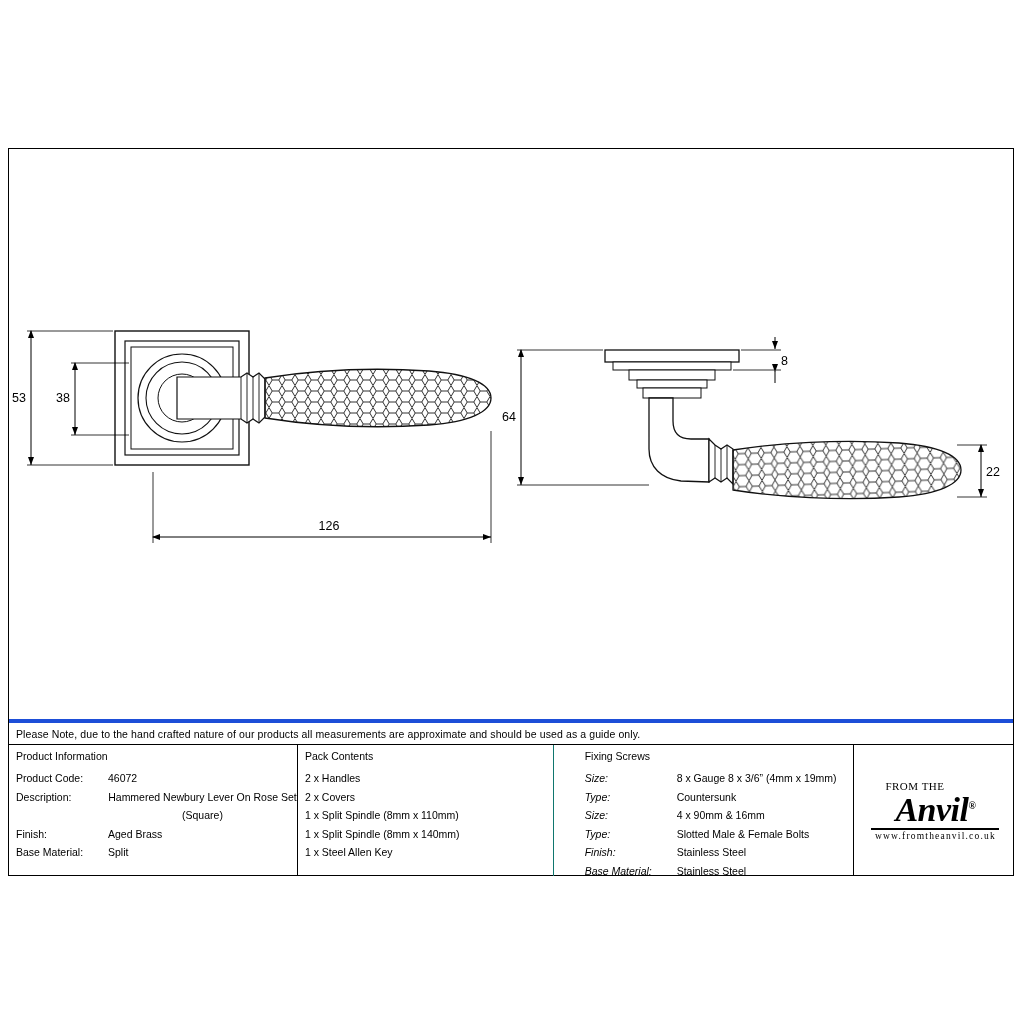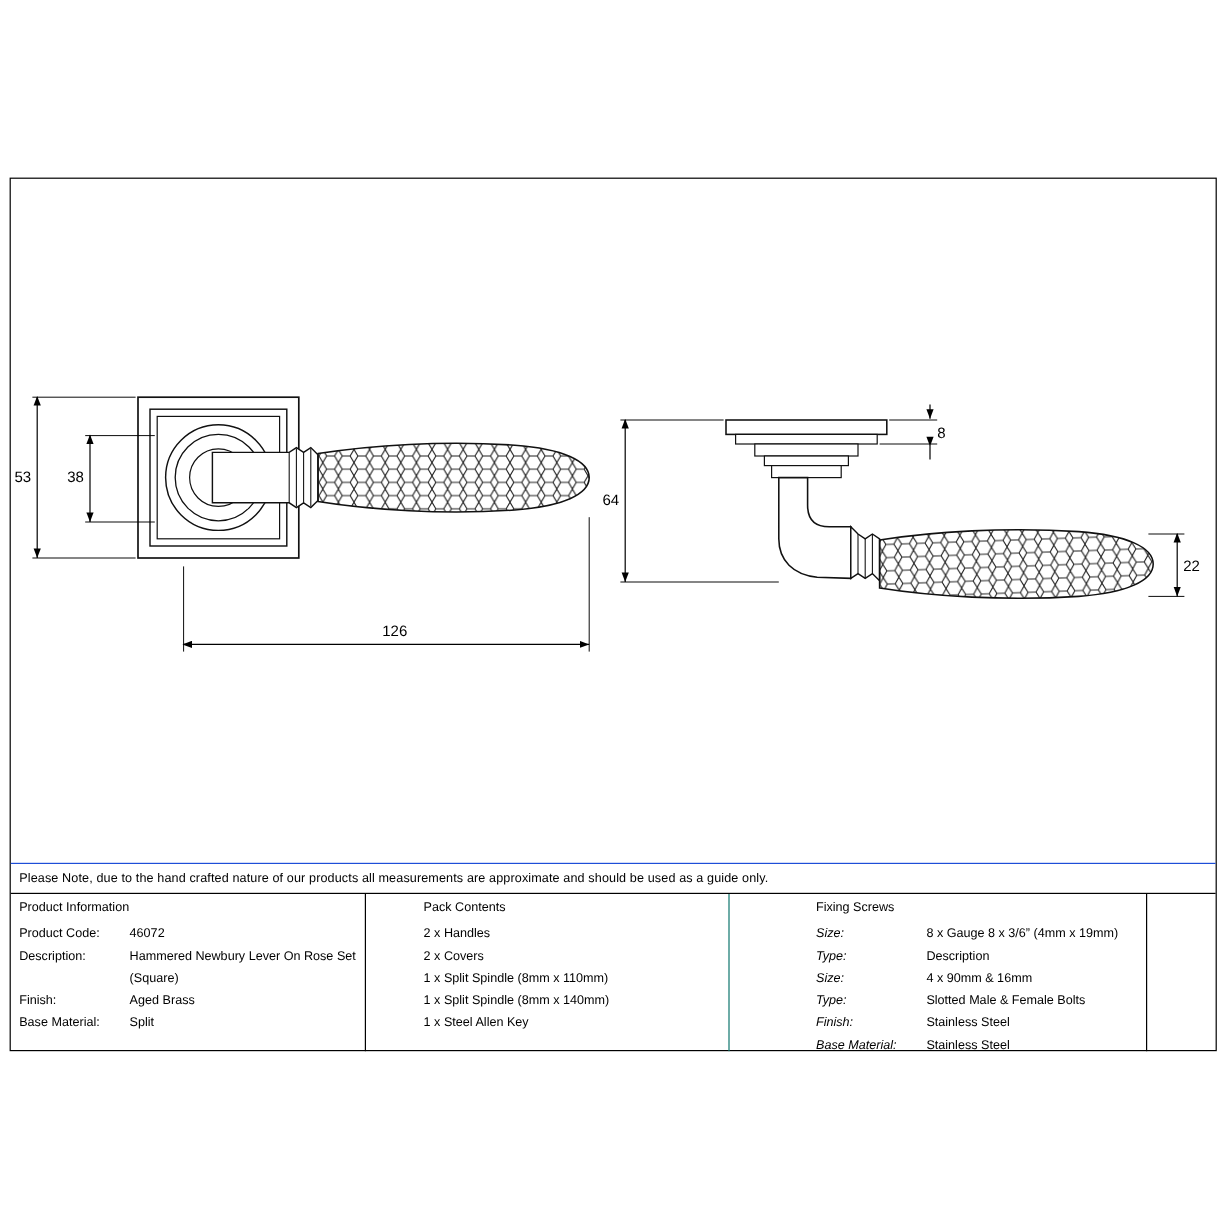--- a/index.html
+++ b/index.html
@@ -34,42 +34,41 @@
   }
   svg.dwg { display:block; }
 
   
   #note-row {
     position: absolute;
     left: 0;
     top: 570px;
     width: 1004px;
     height: 25px;
-    border-top: 1px solid #1d4ed8;
+    border-top: 4px solid #1d4ed8;
     box-sizing: border-box;
     display: flex;
     align-items: center;
   }
   #note-row .note-text {
     font-size: 10.5px;
     padding-left: 7px;
     letter-spacing: 0.1px;
   }
 
   
   #info-table {
     position: absolute;
     left: 0;
     top: 595px;
     width: 1004px;
     height: 132px;
     border-top: 1px solid #000;
     box-sizing: border-box;
     display: flex;
-    gap: 41px;
   }
   .col {
     box-sizing: border-box;
     position: relative;
     height: 100%;
   }
   .col-prod { width: 296px; border-right: 1px solid #000; }
   .col-pack { width: 262px; border-right: 1px solid #0f766e; }
   .col-fix  { width: 283px; border-right: 1px solid #000; margin-left: 24px; }
   .col-logo { width: 163px; }
@@ -83,21 +82,21 @@
   .col-body {
     padding: 4px 0 0 7px;
     font-size: 10.5px;
   }
   .kv {
     display: flex;
     line-height: 18.5px;
   }
   .kv .k { width: 92px; flex: 0 0 92px; }
   .kv .v { flex: 1 1 auto; }
-  .kv.two-line .v { line-height: 18.5px; }
+  .kv.two-line .v { line-height: 18.5px; text-align: center; }
 
   .fx .k { width: 92px; flex: 0 0 92px; font-style: italic; }
 
   .packlist { line-height: 18.5px; }
   .packlist div { white-space: nowrap; }
 
   
   #logo-box {
     position: absolute;
     left: 0; top: 0;
@@ -309,36 +308,48 @@
 
     <div class="col col-fix">
       <div class="col-head">Fixing Screws</div>
       <div class="col-body">
         <div class="kv fx">
           <span class="k">Size:</span>
           <span class="v">8 x Gauge 8 x 3/6” (4mm x 19mm)</span>
         </div>
         <div class="kv fx">
           <span class="k">Type:</span>
-          <span class="v">Description</span>
+          <span class="v">Countersunk</span>
         </div>
         <div class="kv fx">
           <span class="k">Size:</span>
           <span class="v">4 x 90mm &amp; 16mm</span>
         </div>
         <div class="kv fx">
           <span class="k">Type:</span>
           <span class="v">Slotted Male &amp; Female Bolts</span>
         </div>
         <div class="kv fx">
           <span class="k">Finish:</span>
           <span class="v">Stainless Steel</span>
         </div>
         <div class="kv fx">
           <span class="k">Base Material:</span>
           <span class="v">Stainless Steel</span>
         </div>
       </div>
     </div>
 
+    <div class="col col-logo">
+      <div id="logo-box">
+        <div class="logo-inner">
+          <div class="logo-from">FROM THE</div>
+          <div class="logo-anvil">
+            <span>Anvil</span><span class="reg">®</span>
+          </div>
+          <div class="logo-rule"></div>
+          <div class="logo-web">www.fromtheanvil.co.uk</div>
+        </div>
+      </div>
+    </div>
 
   </div>
 </div>
 
 </body></html>

